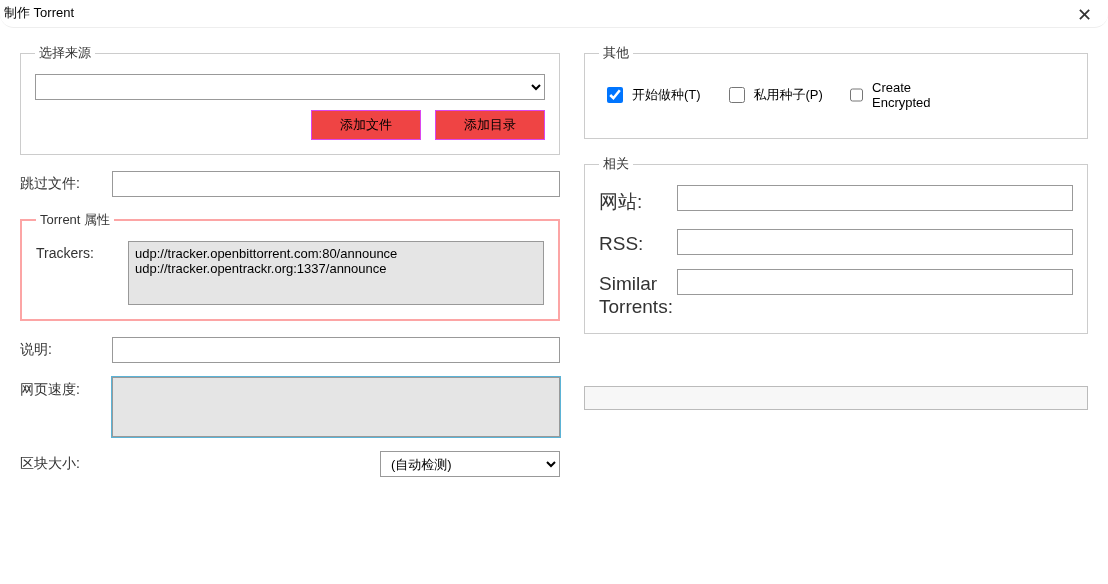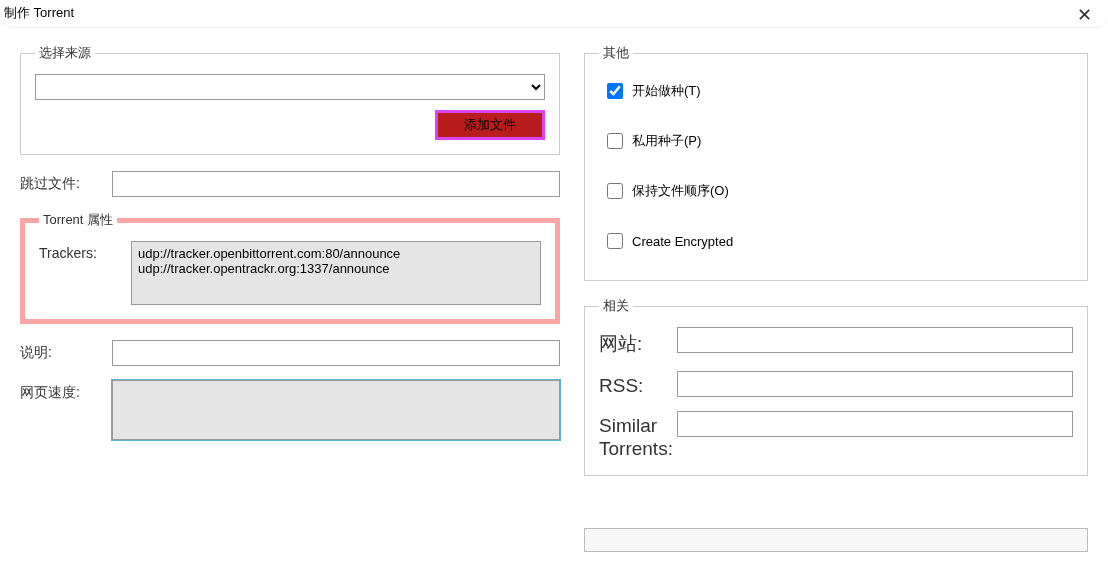--- a/index.html
+++ b/index.html
@@ -40,21 +40,21 @@
     }
     .col-right {
       flex: 1;
     }
     fieldset {
       border: 1px solid #ccc;
       padding: 12px 14px 14px 14px;
       margin: 0 0 16px 0;
     }
     fieldset.highlight {
-      border: 5px solid #fca5a5;
+      border: 2px solid #fca5a5;
     }
     legend {
       font-size: 13px;
       padding: 0 4px;
       color: #333;
     }
     .row {
       display: flex;
       align-items: flex-start;
       margin-bottom: 14px;
@@ -91,42 +91,42 @@
       border: 1px solid #999;
       background: #e5e5e5;
       font-size: 13px;
       padding: 4px 6px;
       resize: none;
       width: 100%;
     }
     .btn {
       height: 30px;
       min-width: 110px;
-      background: #b91c1c;
-      border: 3px solid #d946ef;
+      background: #ef4444;
+      border: 1px solid #d946ef;
       font-size: 13px;
       cursor: pointer;
       text-align: center;
     }
     .btn-row {
       display: flex;
       justify-content: flex-end;
       gap: 14px;
       margin-top: 10px;
     }
     .checkbox-row {
       display: flex;
       align-items: center;
       font-size: 13px;
       gap: 6px;
       margin-bottom: 14px;
     }
     .checkbox-grid {
       display: grid;
-      grid-template-columns: 1fr;
+      grid-template-columns: 1fr 1fr 1fr 1fr;
       gap: 14px 20px;
       padding: 6px 4px 0 4px;
     }
     input[type="checkbox"] {
       width: 16px;
       height: 16px;
       cursor: pointer;
     }
     .progress {
       height: 24px;
@@ -178,20 +178,21 @@
 <div class="main">
   <div class="col-left">
 
     <fieldset>
       <legend>选择来源</legend>
       <select class="source">
         <option></option>
       </select>
       <div class="btn-row">
         <button class="btn">添加文件</button>
+        <button class="btn">添加目录</button>
       </div>
     </fieldset>
 
     <div class="row">
       <div class="label">跳过文件:</div>
       <input type="text" class="skip-input" value="" style="">
     </div>
 
     <fieldset class="highlight">
       <legend>Torrent 属性</legend>
@@ -205,42 +206,46 @@
     <div class="row">
       <div class="label">说明:</div>
       <input type="text" class="desc-input" value="" style="">
     </div>
 
     <div class="row">
       <div class="label">网页速度:</div>
       <textarea class="webspeed-ta" style=""></textarea>
     </div>
 
+    <div class="row">
+      <div class="label">区块大小:</div>
+      <div style="flex:1; display:flex;">
+        <select class="block-select">
+          <option>(自动检测)</option>
+        </select>
+      </div>
+    </div>
 
   </div>
 
   <div class="col-right">
 
     <fieldset>
       <legend>其他</legend>
       <div class="checkbox-grid">
         <label class="checkbox-row">
           <input type="checkbox" checked="" style="">
           <span>开始做种(T)</span>
         </label>
         <label class="checkbox-row">
           <input type="checkbox" style="">
           <span>私用种子(P)</span>
         </label>
         <label class="checkbox-row">
           <input type="checkbox" style="">
-          <span>保持文件顺序(O)</span>
-        </label>
-        <label class="checkbox-row">
-          <input type="checkbox" style="">
           <span>Create Encrypted</span>
         </label>
       </div>
     </fieldset>
 
     <fieldset>
       <legend>相关</legend>
       <div class="row">
         <div class="label-right">网站:</div>
         <input type="text" class="right-input" value="" style="">

